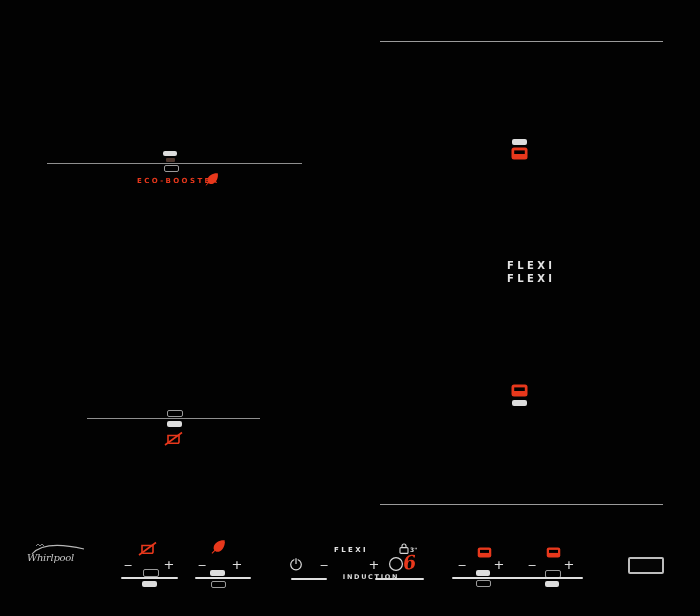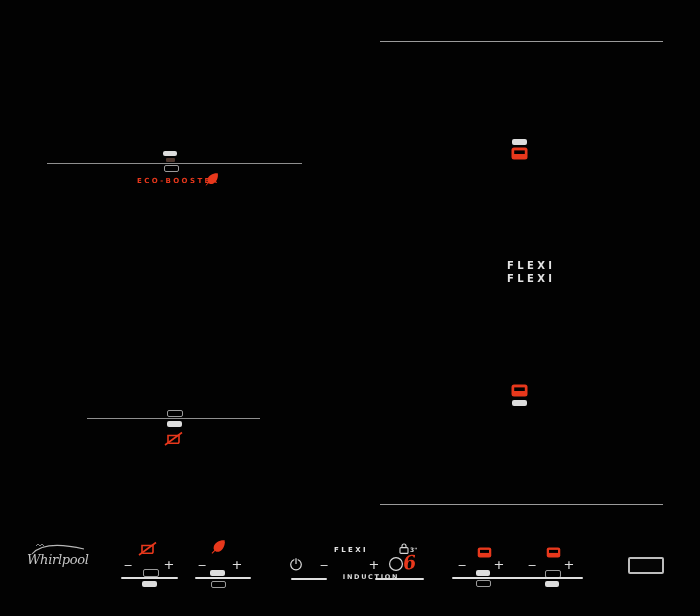--- a/index.html
+++ b/index.html
@@ -22,21 +22,21 @@
   .plus{font-size:13px;}
   
   .eco{position:absolute;color:#e8381c;font-size:7px;font-weight:bold;letter-spacing:2.4px;white-space:nowrap;}
   .flexi{position:absolute;color:#e3e3e3;font-size:10px;font-weight:bold;letter-spacing:3.4px;line-height:13px;white-space:nowrap;}
   .timerlbl{position:absolute;color:#e3e3e3;font-size:7px;font-weight:bold;letter-spacing:2.4px;transform:translateX(-50%);white-space:nowrap;}
   .inductionlbl{position:absolute;color:#dcdcdc;font-size:6.5px;font-weight:bold;letter-spacing:1.7px;transform:translateX(-50%);white-space:nowrap;}
   .locktime{position:absolute;color:#d8d8d8;font-size:6px;font-weight:bold;white-space:nowrap;}
   .six{position:absolute;color:#e8381c;font-family:"DejaVu Serif",serif;font-style:italic;font-weight:bold;font-size:19px;line-height:1;transform:rotate(-6deg);}
   .logo{
     position:absolute;color:#c6c6c6;font-family:"DejaVu Serif",serif;font-style:italic;
-    font-size:13px;letter-spacing:-0.3px;white-space:nowrap;
+    font-size:10px;letter-spacing:-0.3px;white-space:nowrap;
   }
   .prect{position:absolute;border:2px solid #bdbdbd;border-radius:2px;background:#050505;}
   svg{display:block;}
 </style>
 </head>
 <body>
 
 <div id="cooktop">
 
   <div>

